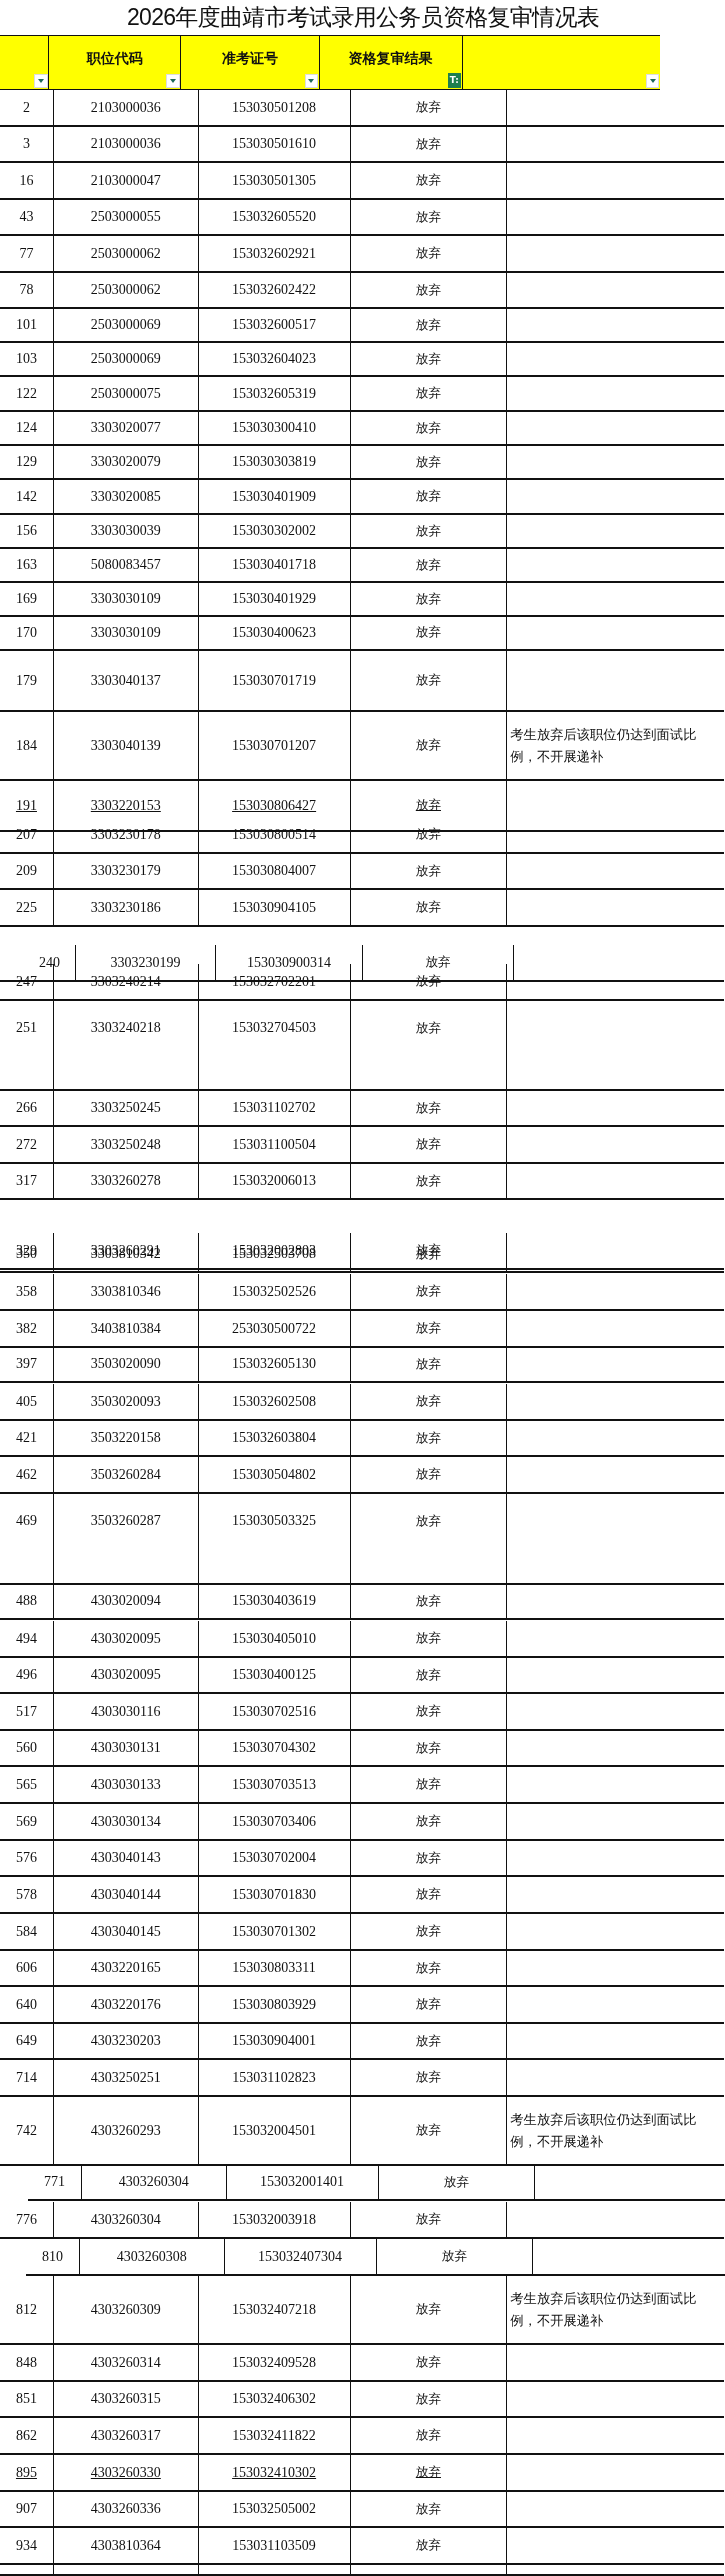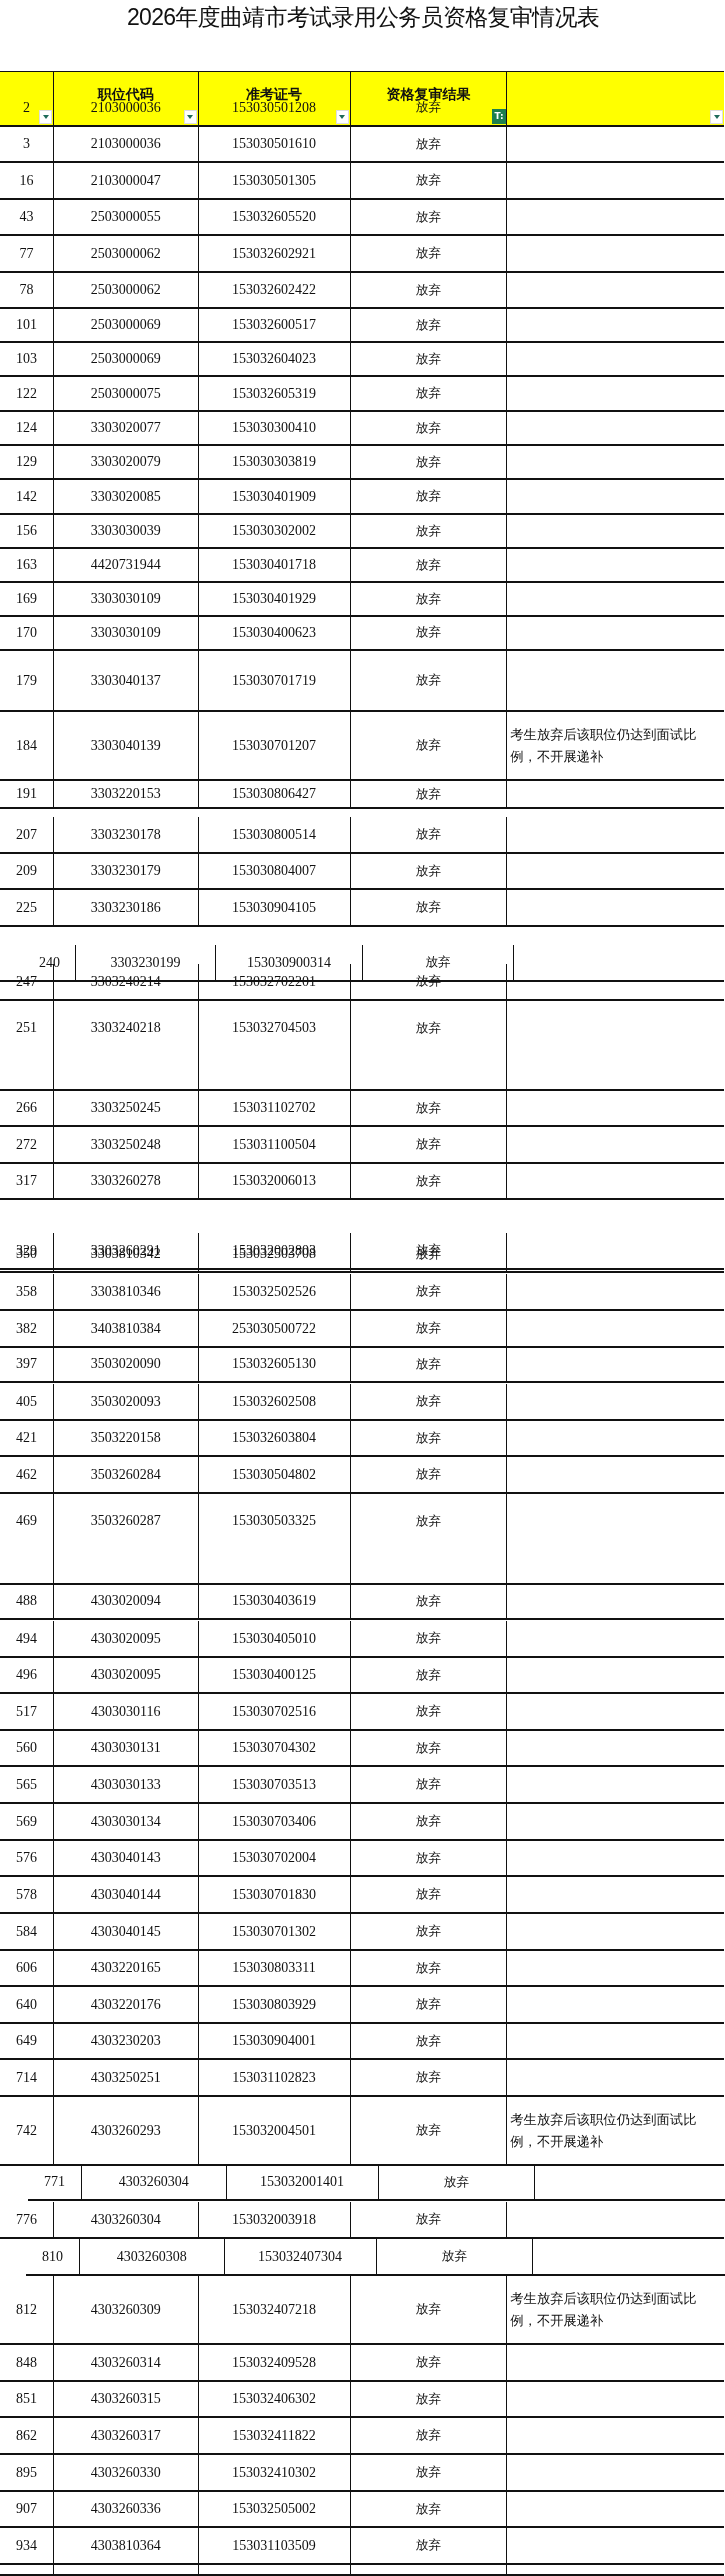--- a/index.html
+++ b/index.html
@@ -1,21 +1,21 @@
 <!DOCTYPE html>
 <html style="font-size:11.8px"><head>
 <meta charset="utf-8">
 <style>
   html, body { margin: 0; padding: 0; background: #ffffff; }
   body { width: 726px; height: 2576px; position: relative; overflow: hidden;
          font-family: "Liberation Serif", "DejaVu Serif", serif; color: #111; }
   .title { position: absolute; left: 0; top: 0; width: 726px; height: 35px;
            text-align: center; line-height: 35px; font-size: 23px;
            font-family: "Liberation Sans", "DejaVu Sans", sans-serif; color: #111; letter-spacing: -0.7px; }
-  .table { position: absolute; left: 0; top: 35px; width: 724px; border-top: 1.5px solid #111; margin-top: 36px; }
+  .table { position: absolute; left: 0; top: 35px; width: 660px; border-top: 1.5px solid #111; }
   .hdr { position: relative; height: 53px; background: #ffff00; border-bottom: 1.5px solid #111; display: flex; }
   .hcell { position: relative; height: 53px; border-right: 1.5px solid #111; box-sizing: border-box;
            font-size: 14px; font-weight: bold; text-align: center; line-height: 46px; }
   .hcell:last-child { border-right: none; }
   .dd { position: absolute; right: 0.7px; bottom: 0.7px; width: 13.3px; height: 14px; background: #fff;
         border: 0.7px solid #ddd; box-sizing: border-box; display: flex; align-items: center; justify-content: center; }
   .dd i { width: 0; height: 0; border-left: 3.7px solid transparent; border-right: 3.7px solid transparent;
           border-top: 4.4px solid #1e6b5a; display: block; }
   .flt { position: absolute; right: 0.7px; bottom: 0.7px; width: 13.3px; height: 15.5px; background: #1e7f4e;
          color: #fff; font-size: 8.9px; font-weight: bold; line-height: 15.5px; text-align: center;
@@ -156,21 +156,21 @@
     </div>
     <div class="row" style="top: 515px; height: 34px;">
       <div class="cell c0">156</div>
       <div class="cell c1">3303030039</div>
       <div class="cell c2">153030302002</div>
       <div class="cell c3 result">放弃</div>
       <div class="cell c4 note"></div>
     </div>
     <div class="row" style="top: 549px; height: 34px;">
       <div class="cell c0">163</div>
-      <div class="cell c1">4420731944</div>
+      <div class="cell c1">5080083457</div>
       <div class="cell c2">153030401718</div>
       <div class="cell c3 result">放弃</div>
       <div class="cell c4 note"></div>
     </div>
     <div class="row" style="top: 583px; height: 34px;">
       <div class="cell c0">169</div>
       <div class="cell c1">3303030109</div>
       <div class="cell c2">153030401929</div>
       <div class="cell c3 result">放弃</div>
       <div class="cell c4 note"></div>
@@ -189,21 +189,21 @@
       <div class="cell c3 result">放弃</div>
       <div class="cell c4 note"></div>
     </div>
     <div class="row" style="top: 712px; height: 69px;">
       <div class="cell c0">184</div>
       <div class="cell c1">3303040139</div>
       <div class="cell c2">153030701207</div>
       <div class="cell c3 result">放弃</div>
       <div class="cell c4 note">考生放弃后该职位仍达到面试比例，不开展递补</div>
     </div>
-    <div class="row" style="top: 781px; height: 28px;">
+    <div class="row" style="top: 781px; height: 51px; text-decoration: underline;">
       <div class="cell c0">191</div>
       <div class="cell c1">3303220153</div>
       <div class="cell c2">153030806427</div>
       <div class="cell c3 result">放弃</div>
       <div class="cell c4 note"></div>
     </div>
     <div class="row" style="top: 817px; height: 37px;">
       <div class="cell c0">207</div>
       <div class="cell c1">3303230178</div>
       <div class="cell c2">153030800514</div>
@@ -476,21 +476,21 @@
       <div class="cell c3 result">放弃</div>
       <div class="cell c4 note"></div>
     </div>
     <div class="row" style="top: 2418px; height: 37px;">
       <div class="cell c0">862</div>
       <div class="cell c1">4303260317</div>
       <div class="cell c2">153032411822</div>
       <div class="cell c3 result">放弃</div>
       <div class="cell c4 note"></div>
     </div>
-    <div class="row" style="top: 2455px; height: 37px;">
+    <div class="row" style="top: 2455px; height: 37px; text-decoration: underline;">
       <div class="cell c0">895</div>
       <div class="cell c1">4303260330</div>
       <div class="cell c2">153032410302</div>
       <div class="cell c3 result">放弃</div>
       <div class="cell c4 note"></div>
     </div>
     <div class="row" style="top: 2492px; height: 36px;">
       <div class="cell c0">907</div>
       <div class="cell c1">4303260336</div>
       <div class="cell c2">153032505002</div>

